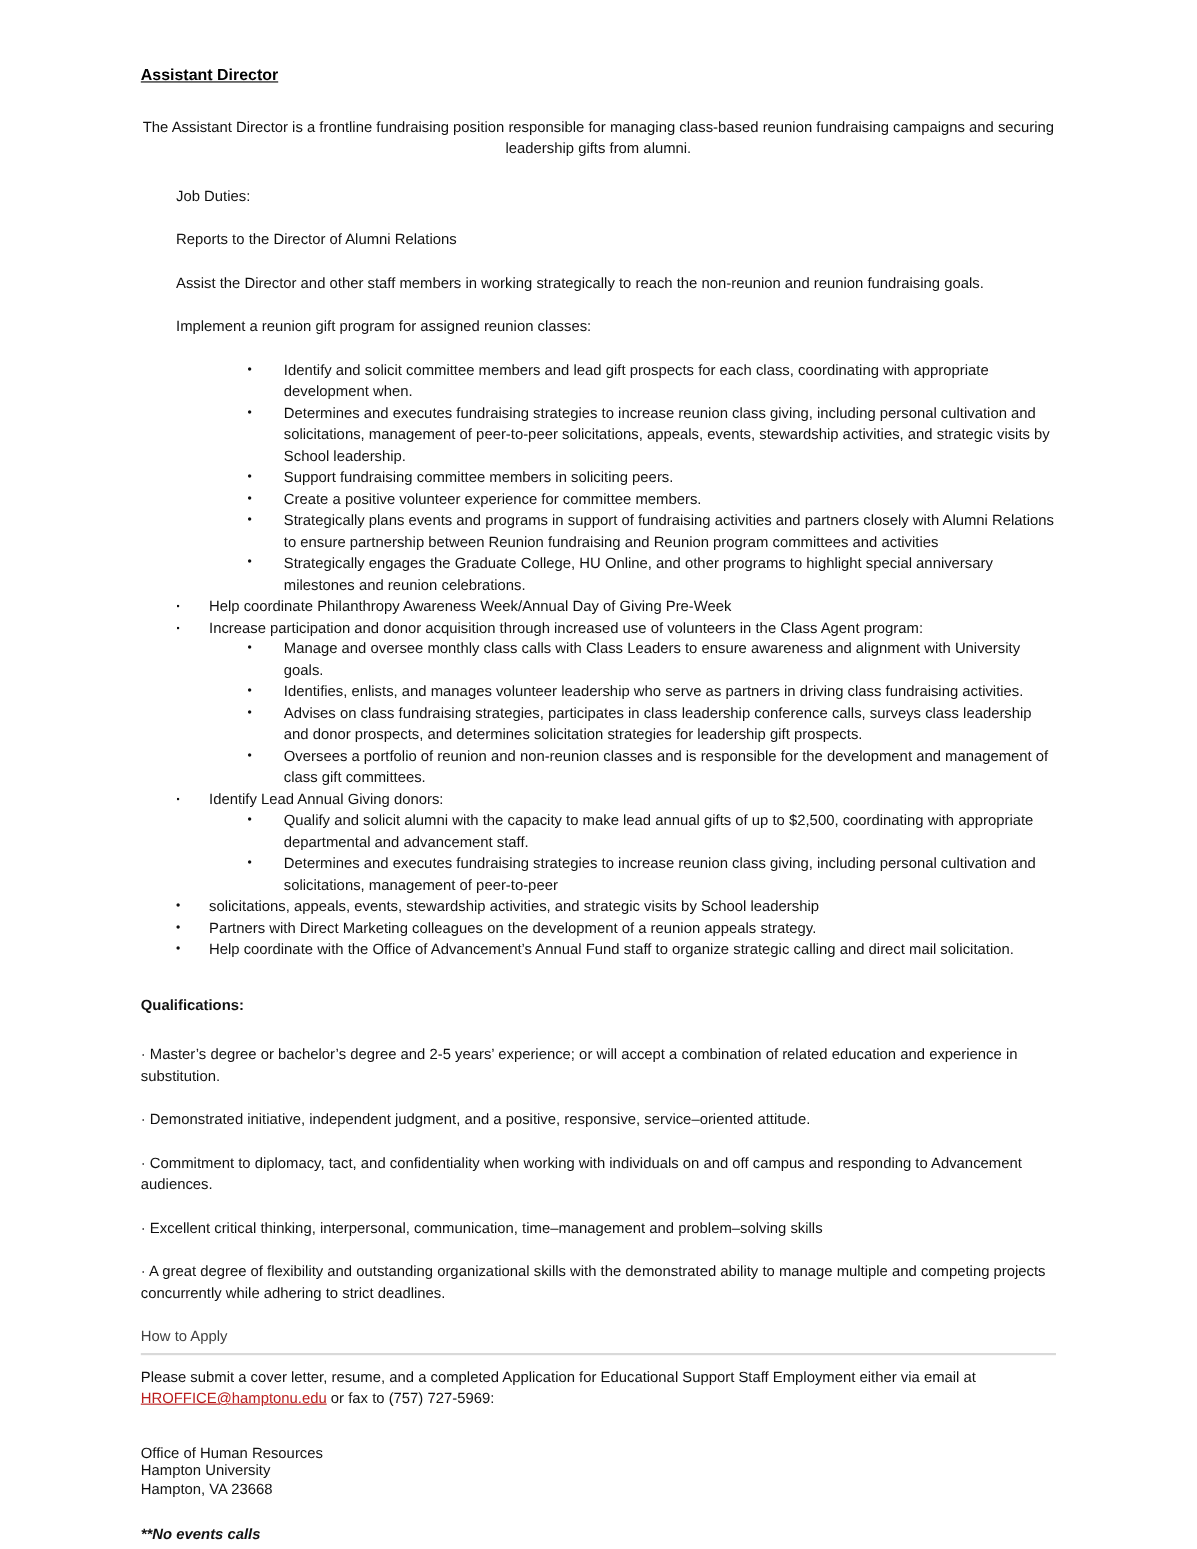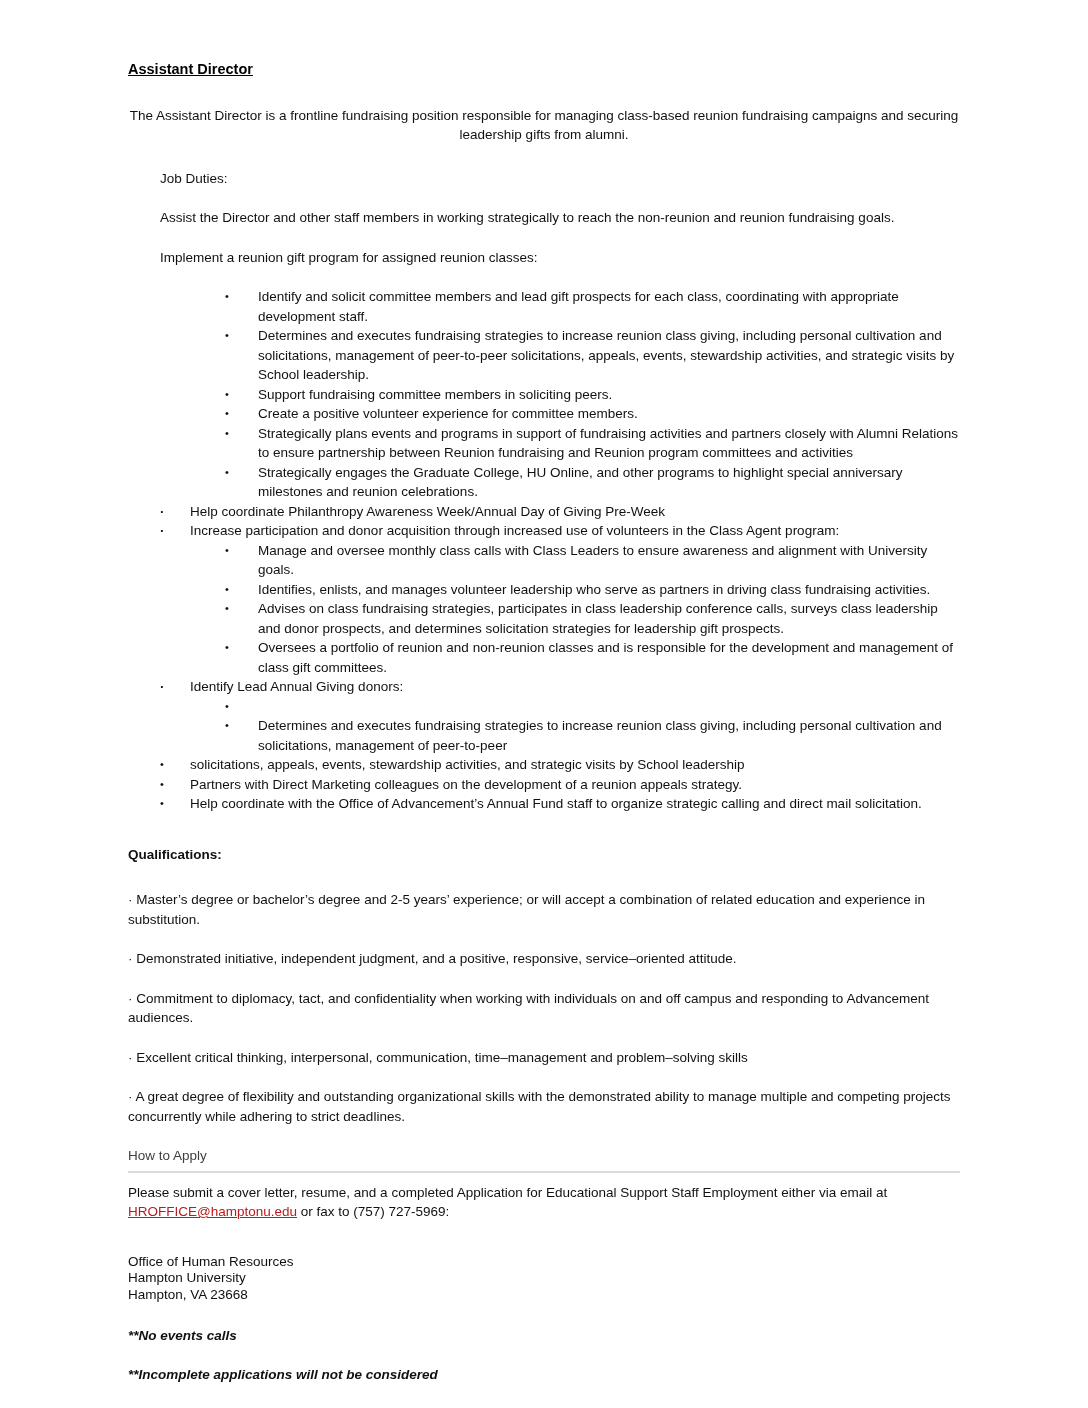--- a/index.html
+++ b/index.html
@@ -38,27 +38,28 @@
 </head>
 <body>
 
 <div class="page">
 
   <div class="title">Assistant Director</div>
 
   <p class="intro">The Assistant Director is a frontline fundraising position responsible for managing class-based reunion fundraising campaigns and securing leadership gifts from alumni.</p>
 
   <p class="ind">Job Duties:</p>
+  <p class="ind">Reports to the Director of Alumni Relations</p>
   <p class="ind">Assist the Director and other staff members in working strategically to reach the non-reunion and reunion fundraising goals.</p>
   <p class="ind">Implement a reunion gift program for assigned reunion classes:</p>
 
   <div class="duties">
     <div class="li l2">
         <span class="bullet">•</span>
-        <span class="txt">Identify and solicit committee members and lead gift prospects for each class, coordinating with appropriate development staff.</span>
+        <span class="txt">Identify and solicit committee members and lead gift prospects for each class, coordinating with appropriate development when.</span>
       </div>
     <div class="li l2">
         <span class="bullet">•</span>
         <span class="txt">Determines and executes fundraising strategies to increase reunion class giving, including personal cultivation and solicitations, management of peer-to-peer solicitations, appeals, events, stewardship activities, and strategic visits by School leadership.</span>
       </div>
     <div class="li l2">
         <span class="bullet">•</span>
         <span class="txt">Support fundraising committee members in soliciting peers.</span>
       </div>
     <div class="li l2">
@@ -96,20 +97,21 @@
     <div class="li l2">
         <span class="bullet">•</span>
         <span class="txt">Oversees a portfolio of reunion and non-reunion classes and is responsible for the development and management of class gift committees.</span>
       </div>
     <div class="li dot">
         <span class="bullet">·</span>
         <span class="txt">Identify Lead Annual Giving donors:</span>
       </div>
     <div class="li l2">
         <span class="bullet">•</span>
+        <span class="txt">Qualify and solicit alumni with the capacity to make lead annual gifts of up to $2,500, coordinating with appropriate departmental and advancement staff.</span>
       </div>
     <div class="li l2">
         <span class="bullet">•</span>
         <span class="txt">Determines and executes fundraising strategies to increase reunion class giving, including personal cultivation and solicitations, management of peer-to-peer</span>
       </div>
     <div class="li l1">
         <span class="bullet">•</span>
         <span class="txt">solicitations, appeals, events, stewardship activities, and strategic visits by School leadership</span>
       </div>
     <div class="li l1">

